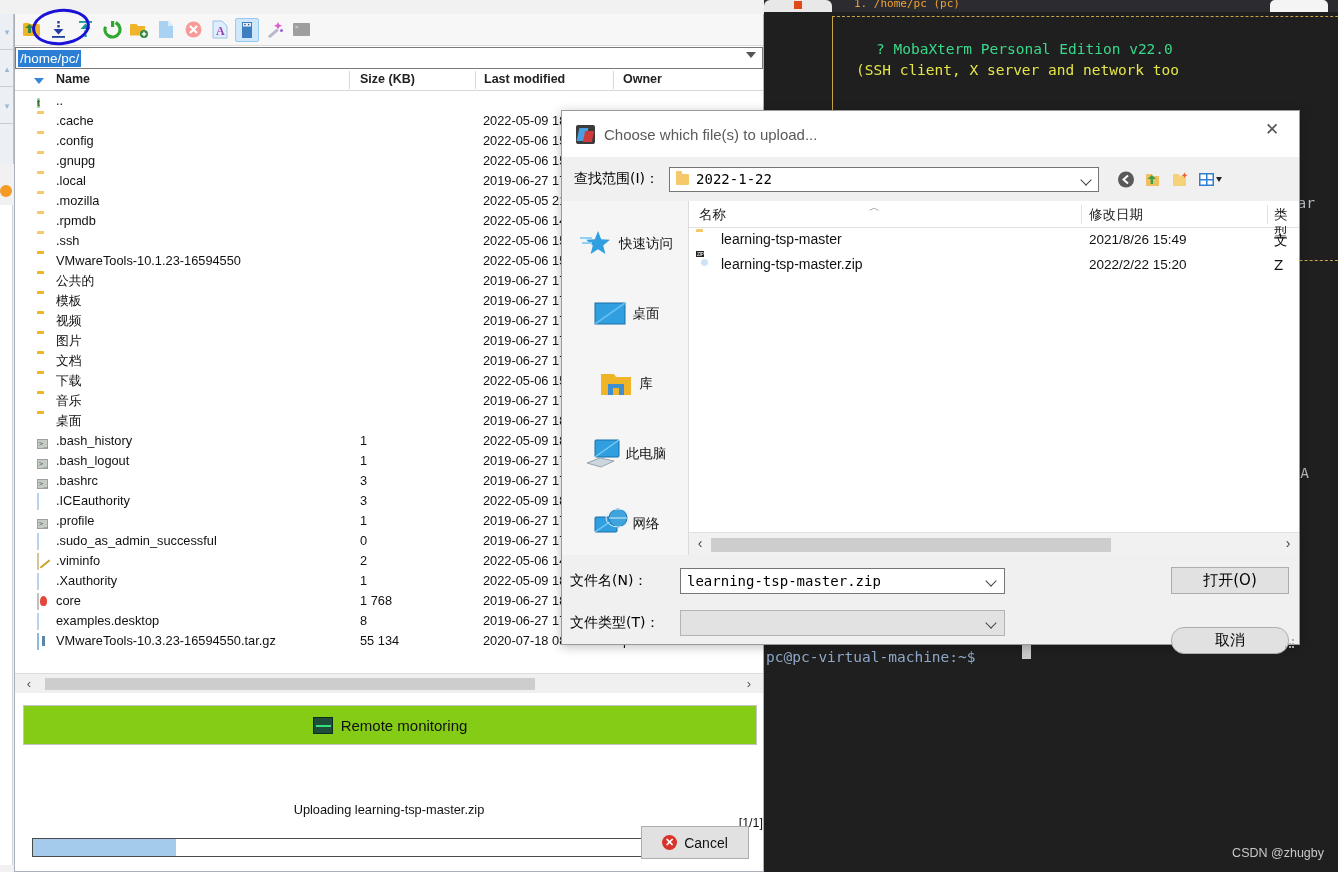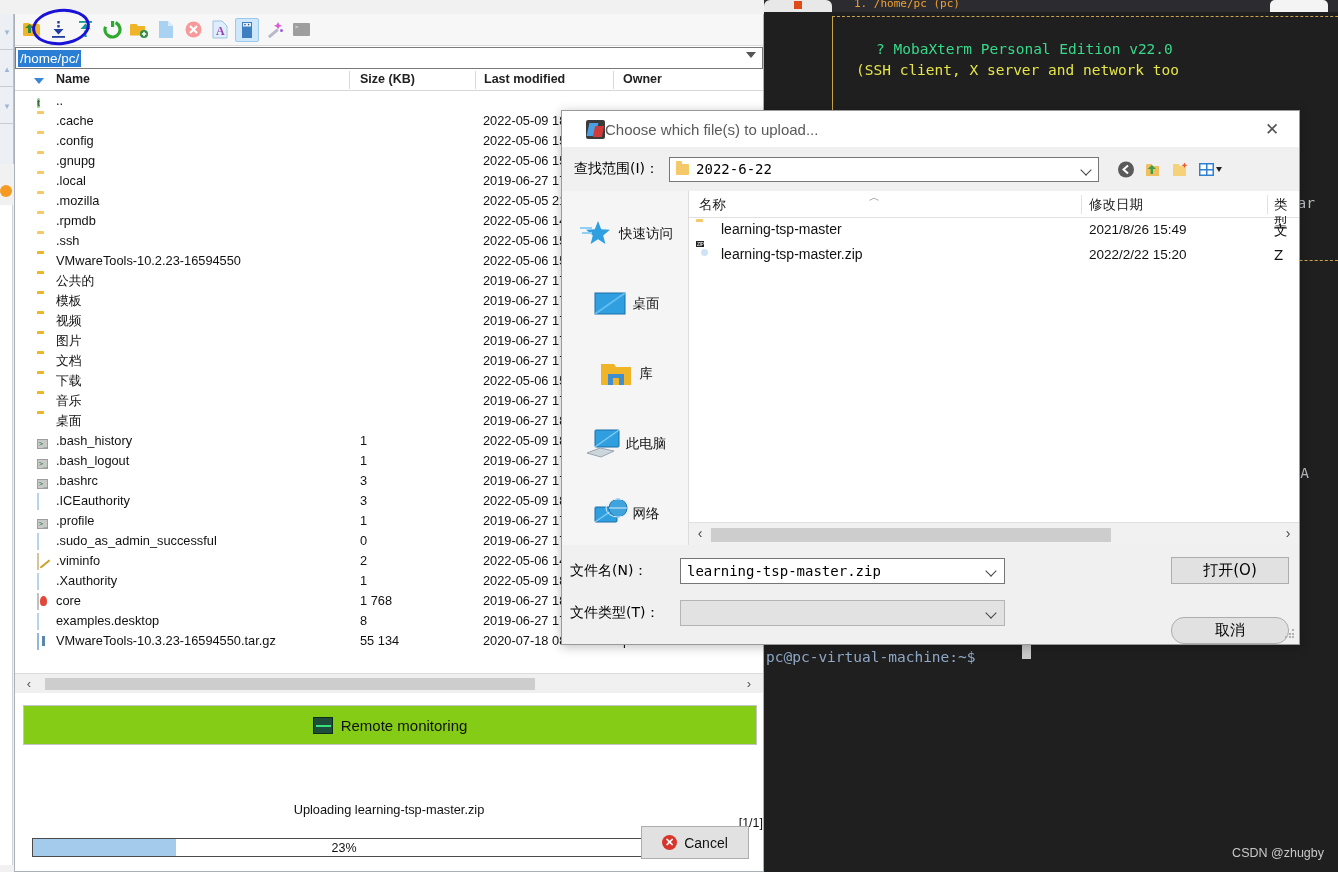--- a/index.html
+++ b/index.html
@@ -277,22 +277,22 @@
     transform: rotate(-6deg); pointer-events: none; z-index: 40;
   }
 
   
   .dialog {
     position: absolute; left: 561px; top: 110px; width: 739px; height: 535px;
     background: #f0f0f0; border: 1px solid #9a9a9a;
     box-shadow: 0 2px 10px rgba(0,0,0,.25); z-index: 30;
   }
   .dlg-title {
-    height: 36px; background: #ffffff; display: flex; align-items: center;
-    padding-left: 24px; position: relative;
+    height: 46px; background: #ffffff; display: flex; align-items: center;
+    padding-left: 14px; gap: 9px; position: relative;
   }
   .dlg-title .t { font-size: 15px; color: #5a5a5a; }
   .dlg-icon {
     width: 19px; height: 19px; position: relative; background: #3b3b3b;
     border-radius: 2px; overflow: hidden;
   }
   .dlg-icon:before {
     content:''; position:absolute; left:2px; top:3px; width:9px; height:13px;
     background:#4a9fe0; transform: skewX(-12deg);
   }
@@ -607,21 +607,21 @@
           </div>
           <div class="frow">
             <span class="ic"><span class="ico-folder"></span></span>
             <span class="nm">.ssh</span>
             <span class="sz"></span>
             <span class="dt">2022-05-06 15:1</span>
             <span class="ow"></span>
           </div>
           <div class="frow">
             <span class="ic"><span class="ico-folder deep"></span></span>
-            <span class="nm">VMwareTools-10.2.23-16594550</span>
+            <span class="nm">VMwareTools-10.1.23-16594550</span>
             <span class="sz"></span>
             <span class="dt">2022-05-06 15:3</span>
             <span class="ow"></span>
           </div>
           <div class="frow">
             <span class="ic"><span class="ico-folder deep"></span></span>
             <span class="nm">公共的</span>
             <span class="sz"></span>
             <span class="dt">2019-06-27 17:3</span>
             <span class="ow"></span>
@@ -763,21 +763,20 @@
       <div class="remote-mon">
         <span class="mon-icon"></span>
         <span>Remote monitoring</span>
       </div>
 
 
       <div class="upload-label">Uploading learning-tsp-master.zip</div>
       <div class="upload-count">[1/1]</div>
       <div class="progress-wrap">
         <div class="progress-fill" id="pfill" style="width: 23%;"></div>
-        <div class="progress-text">23%</div>
       </div>
       <div class="cancel-btn">
         <span class="x-circle">✕</span>
         <span>Cancel</span>
       </div>
     </div>
 
     <div class="annot-circle"></div>
   </div>
 
@@ -786,21 +785,21 @@
     <div class="dlg-title">
       <span class="dlg-icon"></span>
       <span class="t">Choose which file(s) to upload...</span>
       <span class="dlg-close">✕</span>
     </div>
 
     <div class="dlg-lookin">
       <span class="lookin-label">查找范围(I)：</span>
       <div class="lookin-combo">
         <span class="fld"></span>
-        <span class="val">2022-6-22</span>
+        <span class="val">2022-1-22</span>
         <span class="cv"></span>
       </div>
       <div class="lookin-tools">
         <span class="tool-ic">
           <svg width="20" height="19" viewBox="0 0 20 19">
               <circle cx="9" cy="9.5" r="8" fill="#5a5a5a"></circle>
               <path d="M11 5.5 L6.5 9.5 L11 13.5" fill="none" stroke="#fff" stroke-width="2"></path>
             </svg>
         </span>
         <span class="tool-ic">

